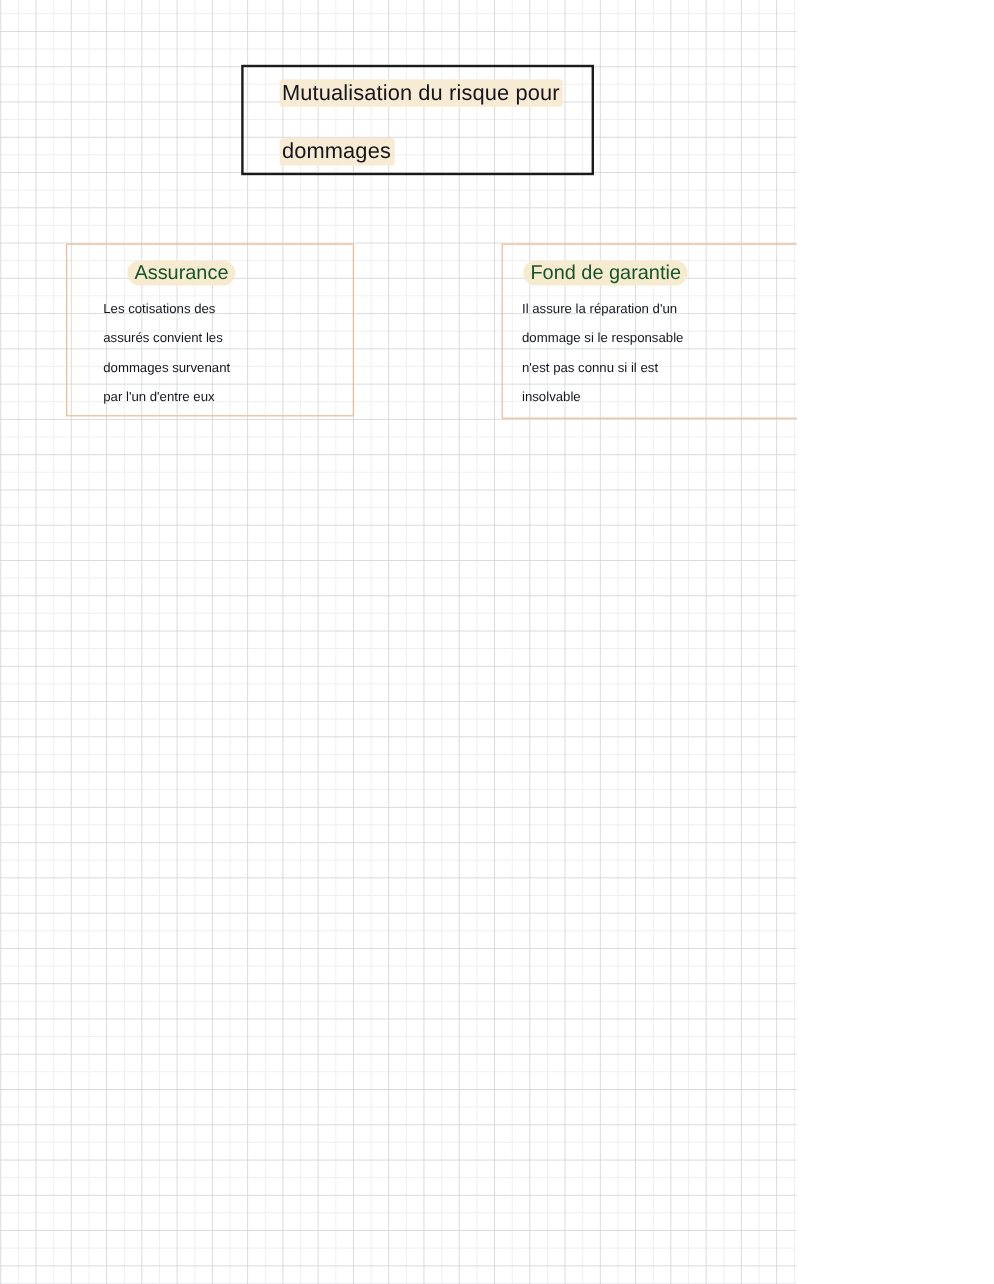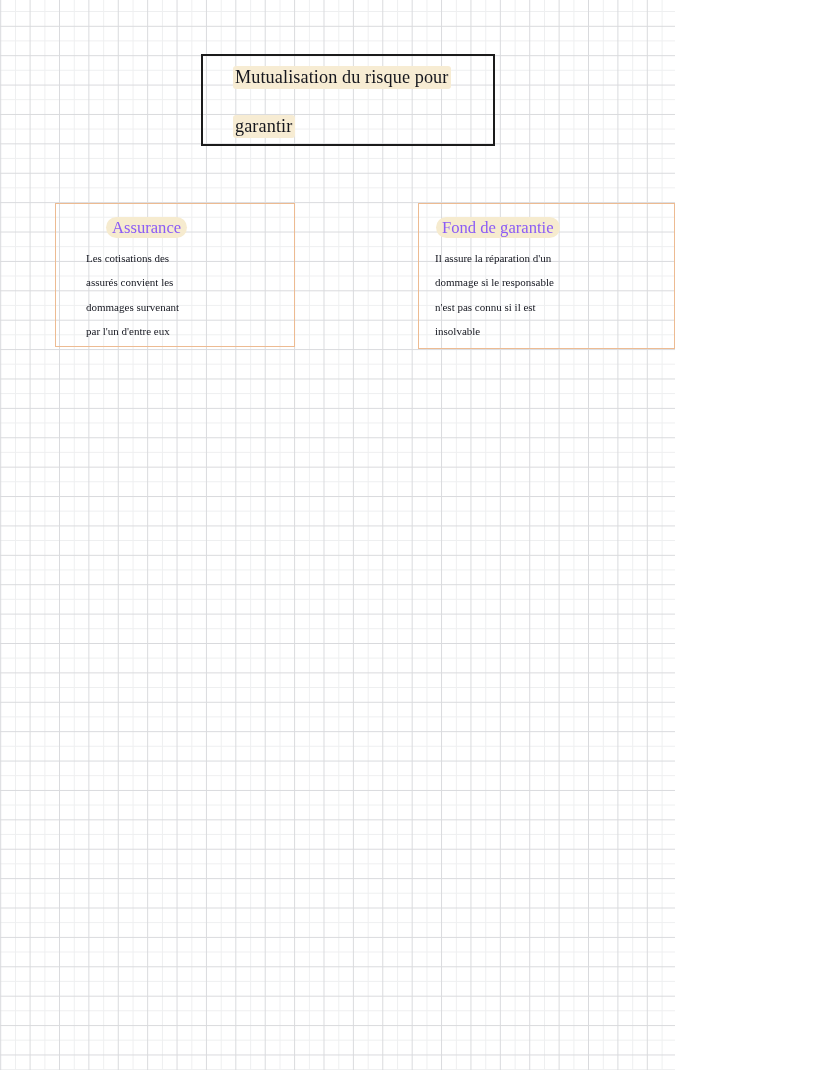--- a/index.html
+++ b/index.html
@@ -23,22 +23,21 @@
     background-size:
       29.4px 29.4px,
       29.4px 29.4px,
       29.4px 29.4px,
       29.4px 29.4px;
     background-position:
       29.6px -1.5px,
       -1.5px 25.8px,
       15.0px -1.5px,
       -1.5px 11.0px;
-    font-family: Liberation Serif, serif;
-    padding-left: 11px;
+    font-family: Liberation Sans, sans-serif;
   }
 
   
   .note-box {
     position: absolute;
     box-sizing: border-box;
     background: transparent;
   }
 
   .note-box.root {
@@ -82,21 +81,21 @@
     font-size: 18.2px;
     line-height: 24.4px;
     color: #15161d;
   }
 
   
   .branch-heading {
     position: absolute;
     font-size: 16.6px;
     line-height: 22px;
-    color: #8b5cf6;
+    color: #14532d;
     white-space: nowrap;
   }
 
   
   .branch-body {
     position: absolute;
     margin: 0;
     font-size: 11px;
     line-height: 24.3px;
     color: #14161f;
@@ -105,21 +104,21 @@
 </head>
 <body>
 
 <div id="page">
 
   <div class="note-box root" id="root-box" style="left:201px; top:54px; width:294px; height:92px;">
 
     <div class="note-title" id="root-title-text">
       <span class="hl-soft">Mutualisation du risque pour</span><br>
       <br>
-      <span class="hl-soft">garantir</span>
+      <span class="hl-soft">dommages</span>
     </div>
   </div>
 
   <div class="note-box branch" id="branch-assurance" style="left:55px; top:203px; width:240px; height:144px;">
 
     <div class="branch-heading" style="left:50px; top:12px;">
       <span class="hl">Assurance</span>
     </div>
 
     <p class="branch-body" style="left:30px; top:42px; width:205px;">

